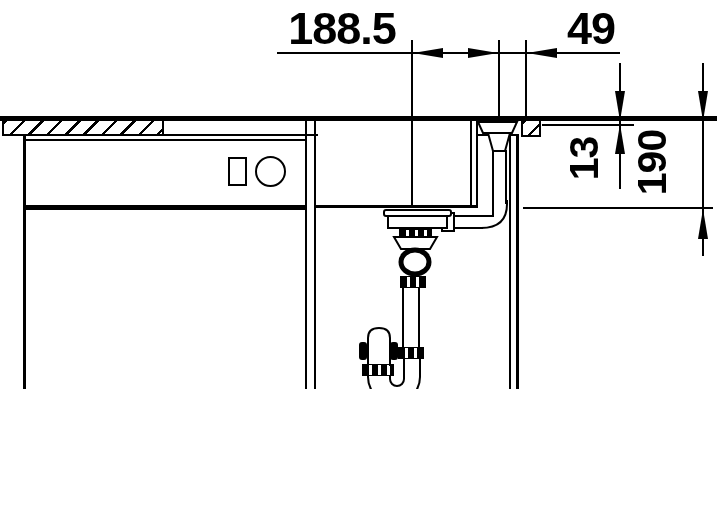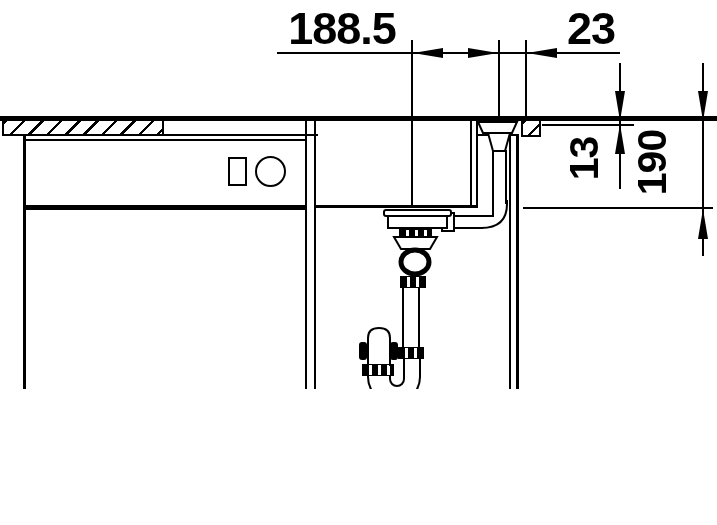--- a/index.html
+++ b/index.html
@@ -27,21 +27,21 @@
 <div class="canvas">
 
   <div class="l" style="left:411px;top:40px;width:2px;height:166px;"></div>
   <div class="l" style="left:498px;top:40px;width:2px;height:81px;"></div>
   <div class="l" style="left:525px;top:40px;width:2px;height:96px;"></div>
   <div class="l" style="left:277px;top:52px;width:343px;height:2px;"></div>
   <div class="arr a-left" style="left:413px;top:48px;width:30px;height:10px;"></div>
   <div class="arr a-right" style="left:468px;top:48px;width:30px;height:10px;"></div>
   <div class="arr a-left" style="left:527px;top:48px;width:30px;height:10px;"></div>
   <div class="dim" style="left:272px;top:6px;width:140px;">188.5</div>
-  <div class="dim" style="left:551px;top:6px;width:80px;">23</div>
+  <div class="dim" style="left:551px;top:6px;width:80px;">49</div>
 
   <div class="l" style="left:619px;top:63px;width:2px;height:126px;"></div>
   <div class="l" style="left:542px;top:124px;width:92px;height:2px;"></div>
   <div class="l" style="left:702px;top:63px;width:2px;height:193px;"></div>
   <div class="l" style="left:523px;top:207px;width:190px;height:2px;"></div>
   <div class="arr a-down" style="left:615px;top:91px;width:10px;height:30px;"></div>
   <div class="arr a-up" style="left:615px;top:124px;width:10px;height:30px;"></div>
   <div class="arr a-down" style="left:698px;top:91px;width:10px;height:30px;"></div>
   <div class="arr a-up" style="left:698px;top:209px;width:10px;height:30px;"></div>
   <div class="dim dim-rot" style="left:549px;top:138px;width:70px;">13</div>

